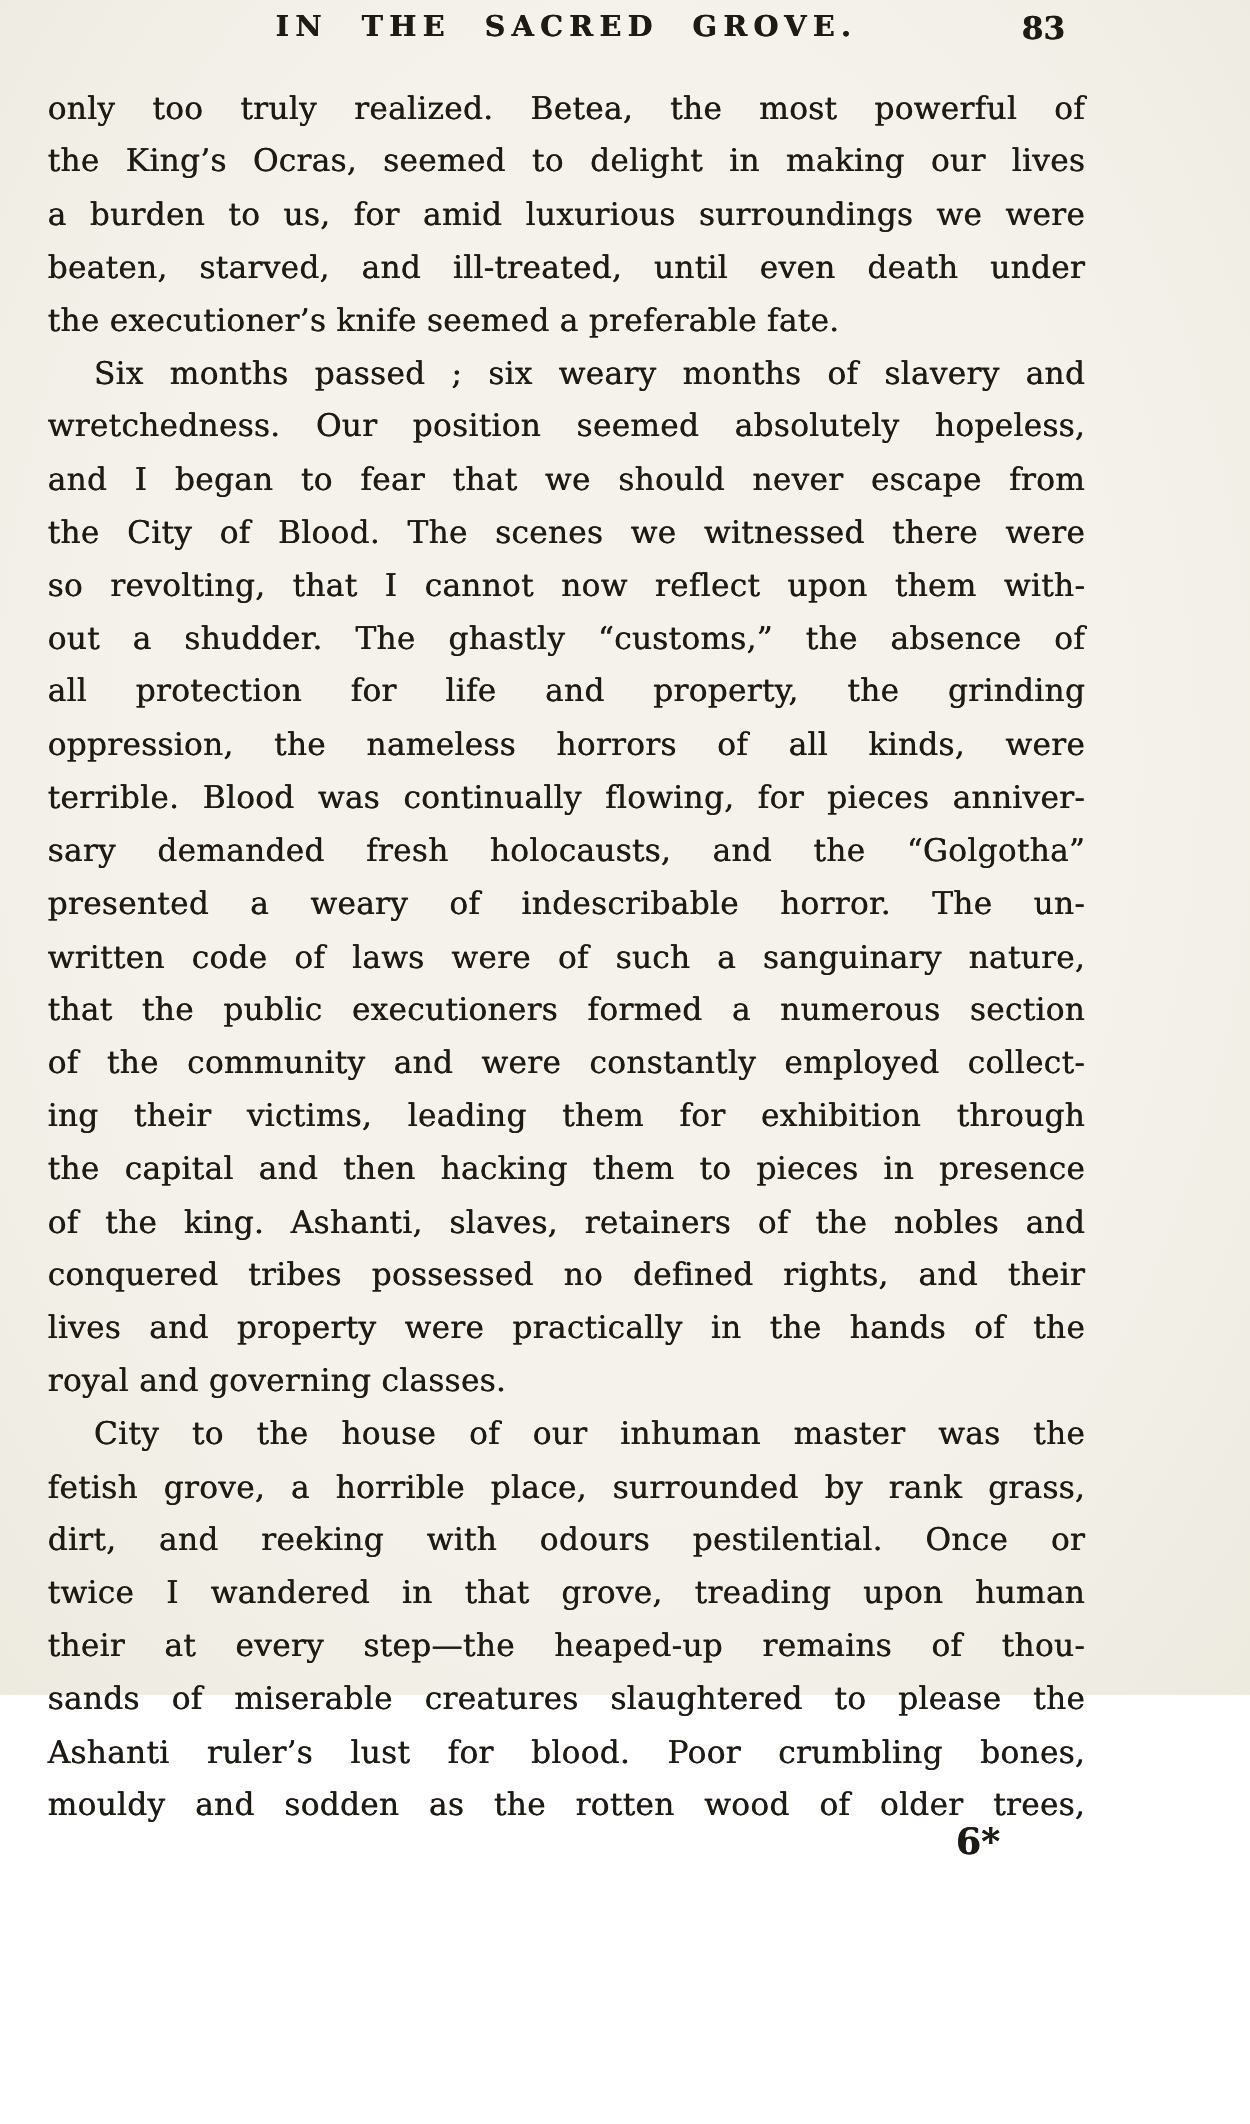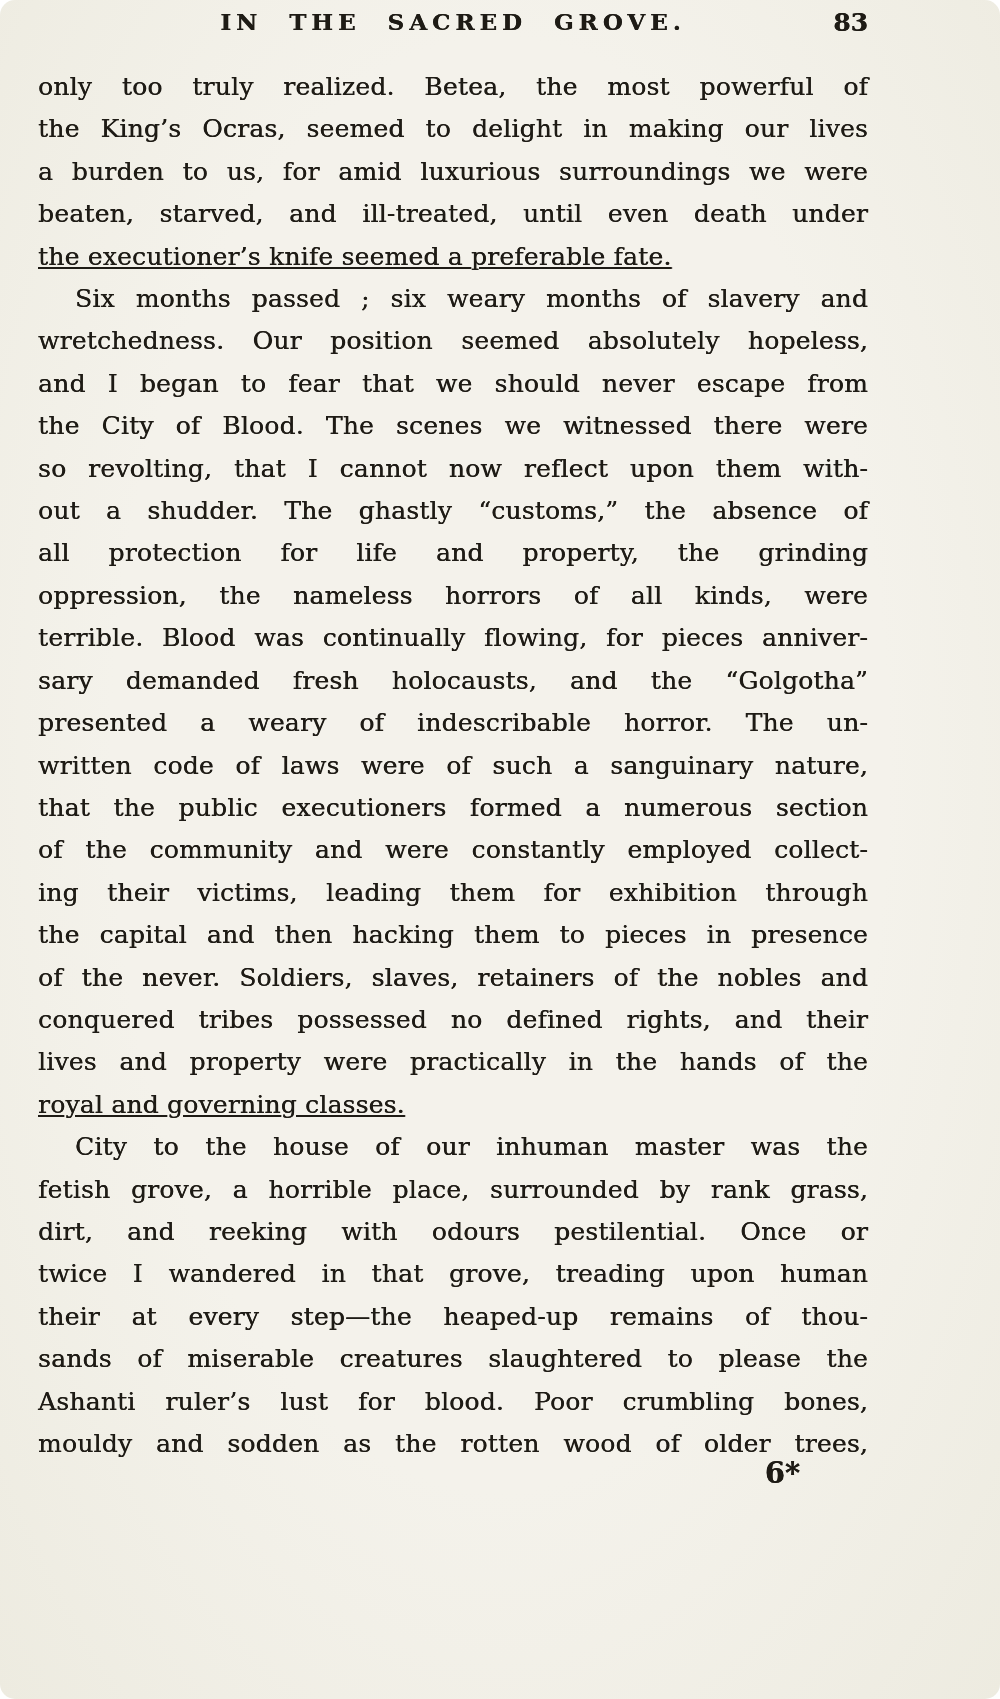--- a/index.html
+++ b/index.html
@@ -8,24 +8,23 @@
   }
   body {
     width: 1000px;
     height: 1699px;
     overflow: hidden;
     font-family: "DejaVu Serif", "Liberation Serif", serif;
   }
   .page {
     position: relative;
     width: 1000px;
-    height: 1699px;
+    height: 1356px;
     background: radial-gradient(ellipse at 50% 45%, #f4f2eb 55%, #edebe0 100%);
     color: #1e1b15;
-    border-radius: 15px;
   }
   .scan-text {
     text-shadow: 0.35px 0 0 currentColor;
   }
   .header {
     position: absolute;
     top: 8px;
     left: 38px;
     width: 830px;
     height: 38px;
@@ -34,21 +33,21 @@
     display: block;
     text-align: center;
     font-size: 23px;
     font-weight: bold;
     letter-spacing: 5px;
     word-spacing: 14px;
   }
   .page-number {
     position: absolute;
     top: 0;
-    right: 0;
+    right: 16px;
     font-size: 25px;
     font-weight: bold;
   }
   .body-block {
     position: absolute;
     top: 66px;
     left: 38px;
     width: 830px;
   }
   .paragraph {
@@ -57,21 +56,20 @@
   .line {
     font-size: 25px;
     line-height: 42.4px;
     letter-spacing: 0.2px;
     text-align: justify;
     text-align-last: justify;
     white-space: normal;
   }
   .paragraph:not(.justify-last) .line:last-child {
     text-align-last: left;
-    text-decoration: underline;
   }
   .paragraph.indent .line:first-child {
     text-indent: 37px;
   }
   .footer-sig {
     position: absolute;
     top: 1456px;
     right: 200px;
     font-size: 29px;
     font-weight: bold;
@@ -105,21 +103,21 @@
         <div class="line">all protection for life and property, the grinding</div>
         <div class="line">oppression, the nameless horrors of all kinds, were</div>
         <div class="line">terrible.  Blood was continually flowing, for pieces anniver-</div>
         <div class="line">sary demanded fresh holocausts, and the “Golgotha”</div>
         <div class="line">presented a weary of indescribable horror.   The un-</div>
         <div class="line">written code of laws were of such a sanguinary nature,</div>
         <div class="line">that the public executioners formed a numerous section</div>
         <div class="line">of the community and were constantly employed collect-</div>
         <div class="line">ing their victims, leading them for exhibition through</div>
         <div class="line">the capital and then hacking them to pieces in presence</div>
-        <div class="line">of the never.   Soldiers, slaves, retainers of the nobles and</div>
+        <div class="line">of the king.   Ashanti, slaves, retainers of the nobles and</div>
         <div class="line">conquered tribes possessed no defined rights, and their</div>
         <div class="line">lives and property were practically in the hands of the</div>
         <div class="line">royal and governing classes.</div>
       </div>
       <div class="paragraph indent justify-last">
         <div class="line">City to the house of our inhuman master was the</div>
         <div class="line">fetish grove, a horrible place, surrounded by rank grass,</div>
         <div class="line">dirt, and reeking with odours pestilential.   Once or</div>
         <div class="line">twice I wandered in that grove, treading upon human</div>
         <div class="line">their at every step—the heaped-up remains of thou-</div>

